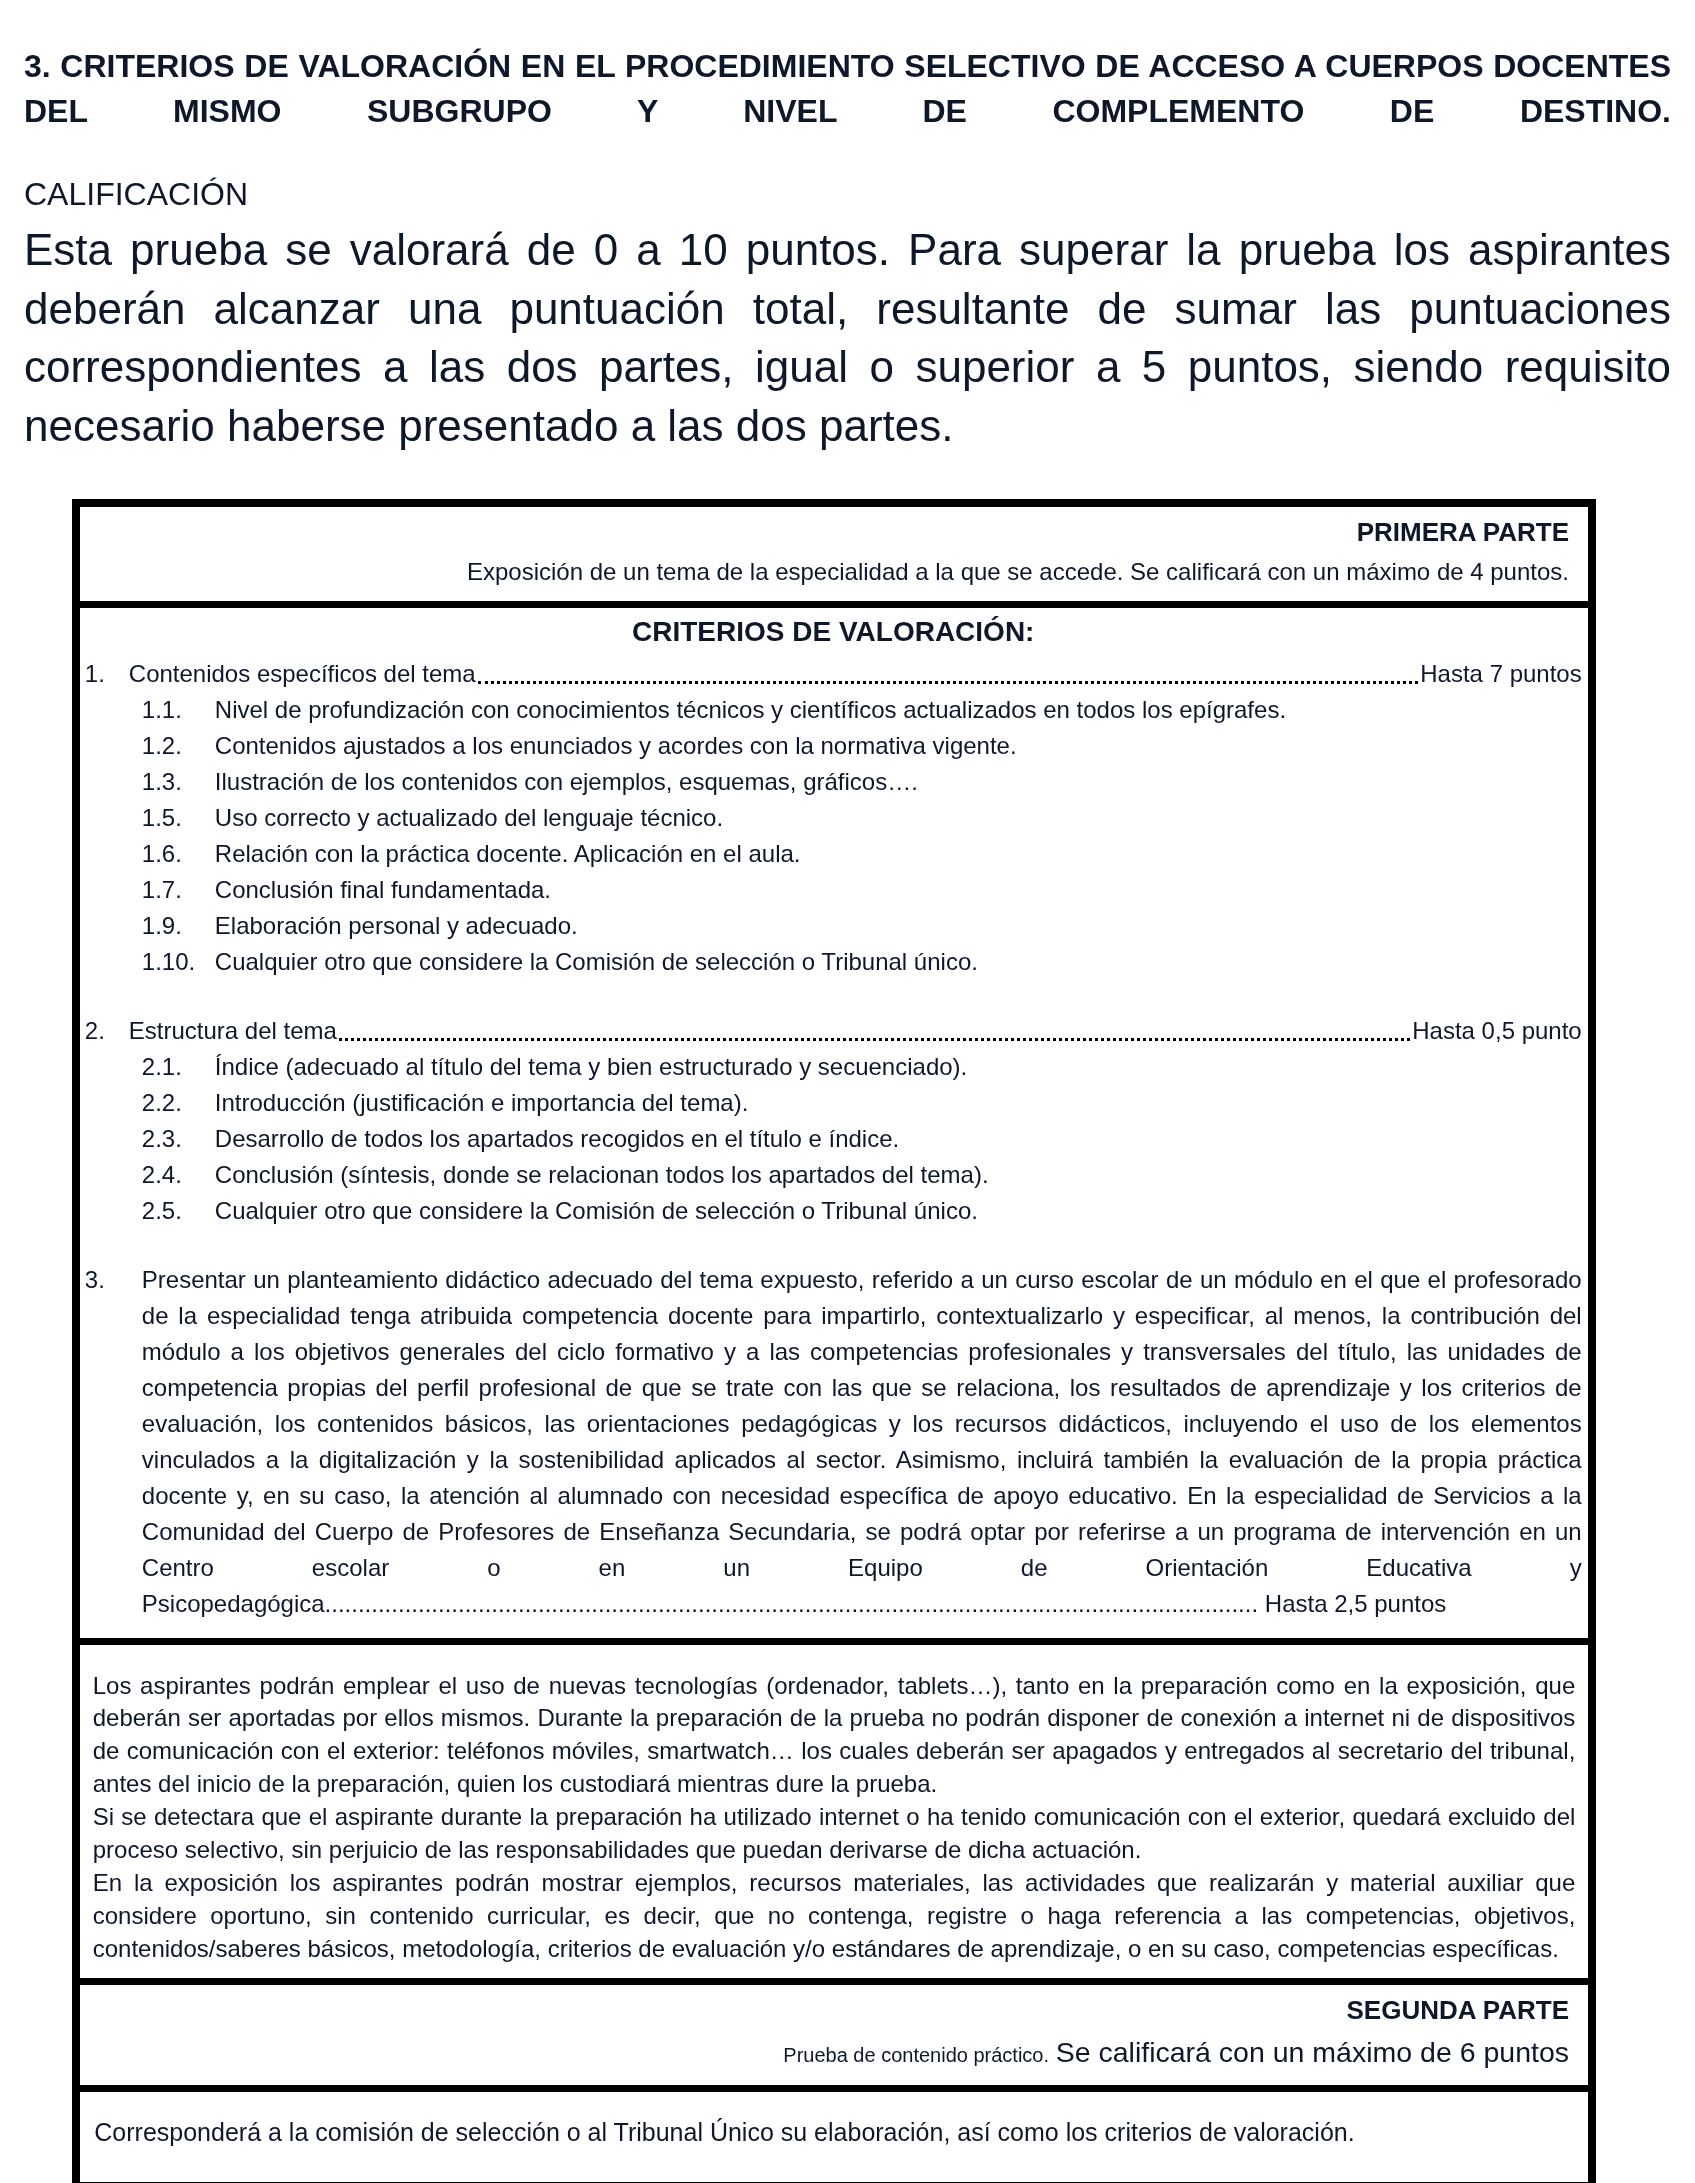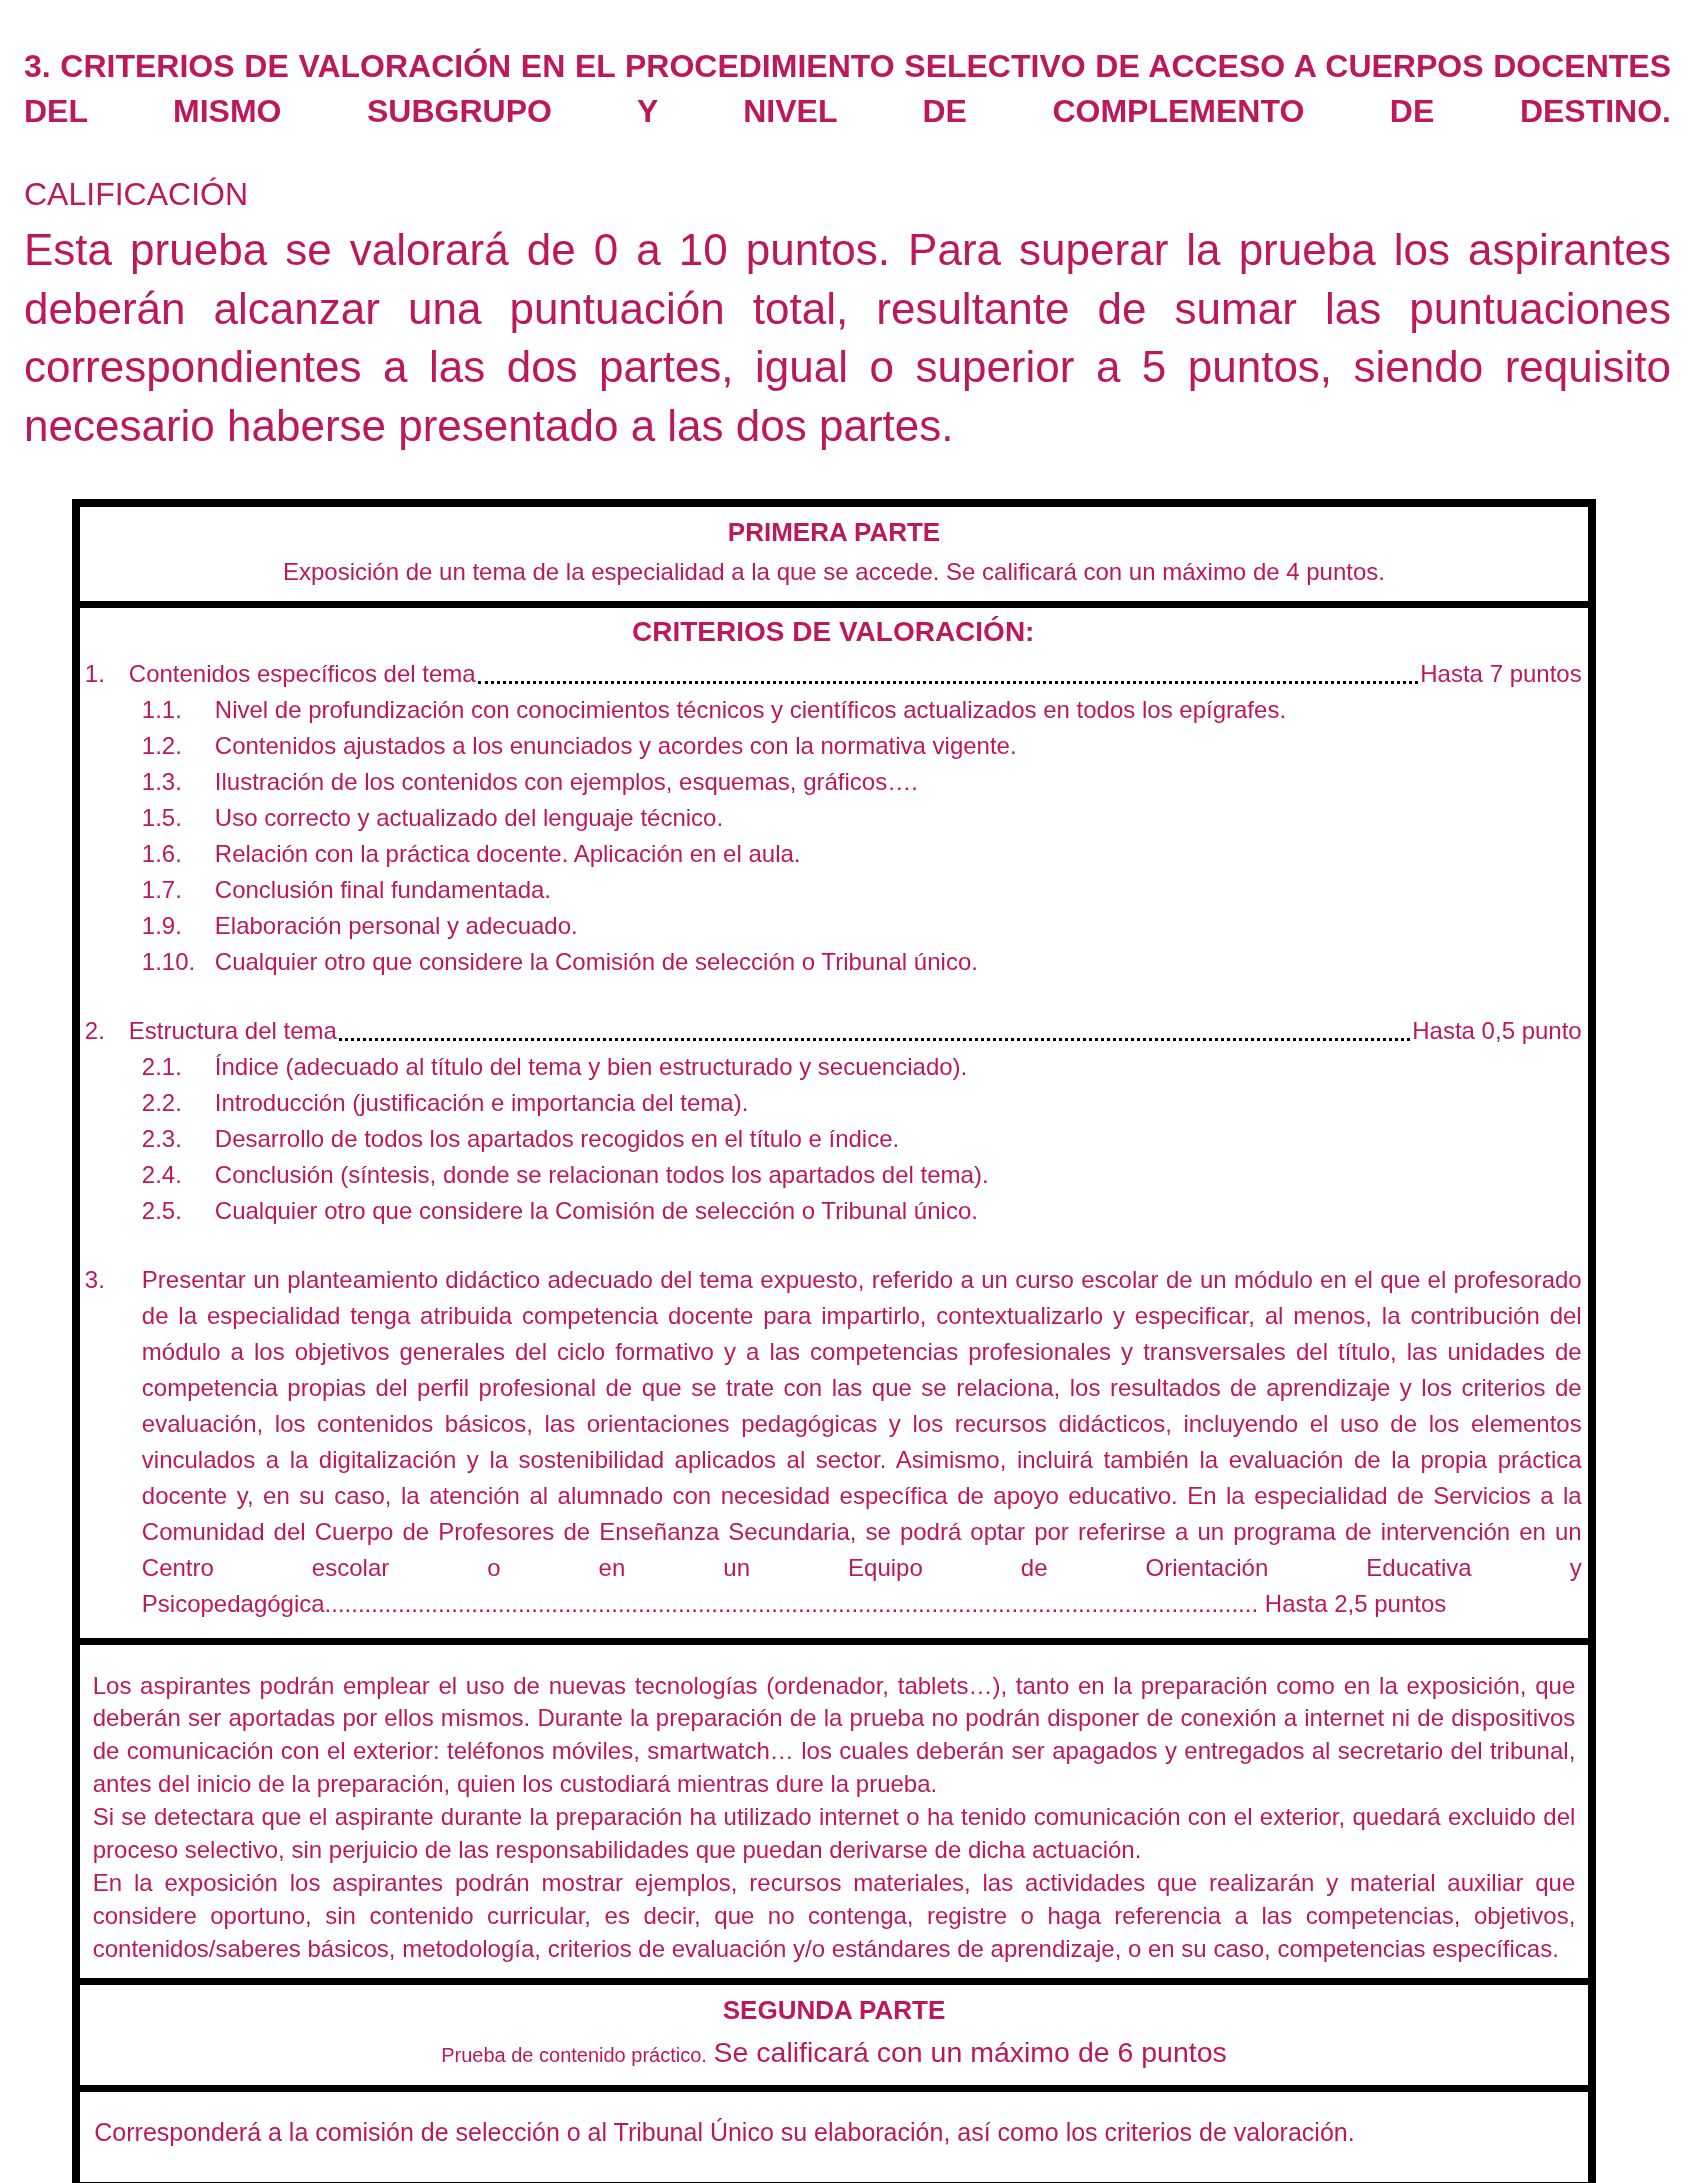--- a/index.html
+++ b/index.html
@@ -5,21 +5,21 @@
   html, body { margin: 0; padding: 0; background: #e8e8e8; }
   .page {
     position: relative;
     width: 1695px;
     height: 2183px;
     margin: 0 auto;
     background: #ffffff;
     box-sizing: border-box;
     padding: 44px 24px 0 24px;
     font-family: "Liberation Sans", "DejaVu Sans", sans-serif;
-    color: #be185d;
+    color: #0f172a;
     overflow: hidden;
   }
   .doc-title {
     font-size: 32px;
     font-weight: bold;
     line-height: 1.42;
     text-align: justify;
     text-align-last: justify;
     margin: 0 0 40px 0;
   }
@@ -35,21 +35,21 @@
     text-align: justify;
     margin: 0;
   }
   
   .score-table {
     margin: 44px 75px 0 48px;
     border: 8.7px solid #000;
   }
   .row { border-bottom: 7.1px solid #000; }
   .row:last-child { border-bottom: none; }
-  .row-header { text-align: center; padding: 8px 19px 11px 19px; }
+  .row-header { text-align: right; padding: 8px 19px 11px 19px; }
   .rh-title { font-size: 26px; font-weight: bold; line-height: 1.35; }
   .rh-sub { font-size: 24px; line-height: 1.5; margin-top: 3.2px; }
   .sub-small { font-size: 20px; }
   .sub-large { font-size: 28.5px; }
   .row-criterios { padding: 4.8px 6.3px 16px 4.8px; font-size: 24px; }
   .criterios-heading {
     text-align: center;
     font-size: 28px;
     font-weight: bold;
     line-height: 1.4;

